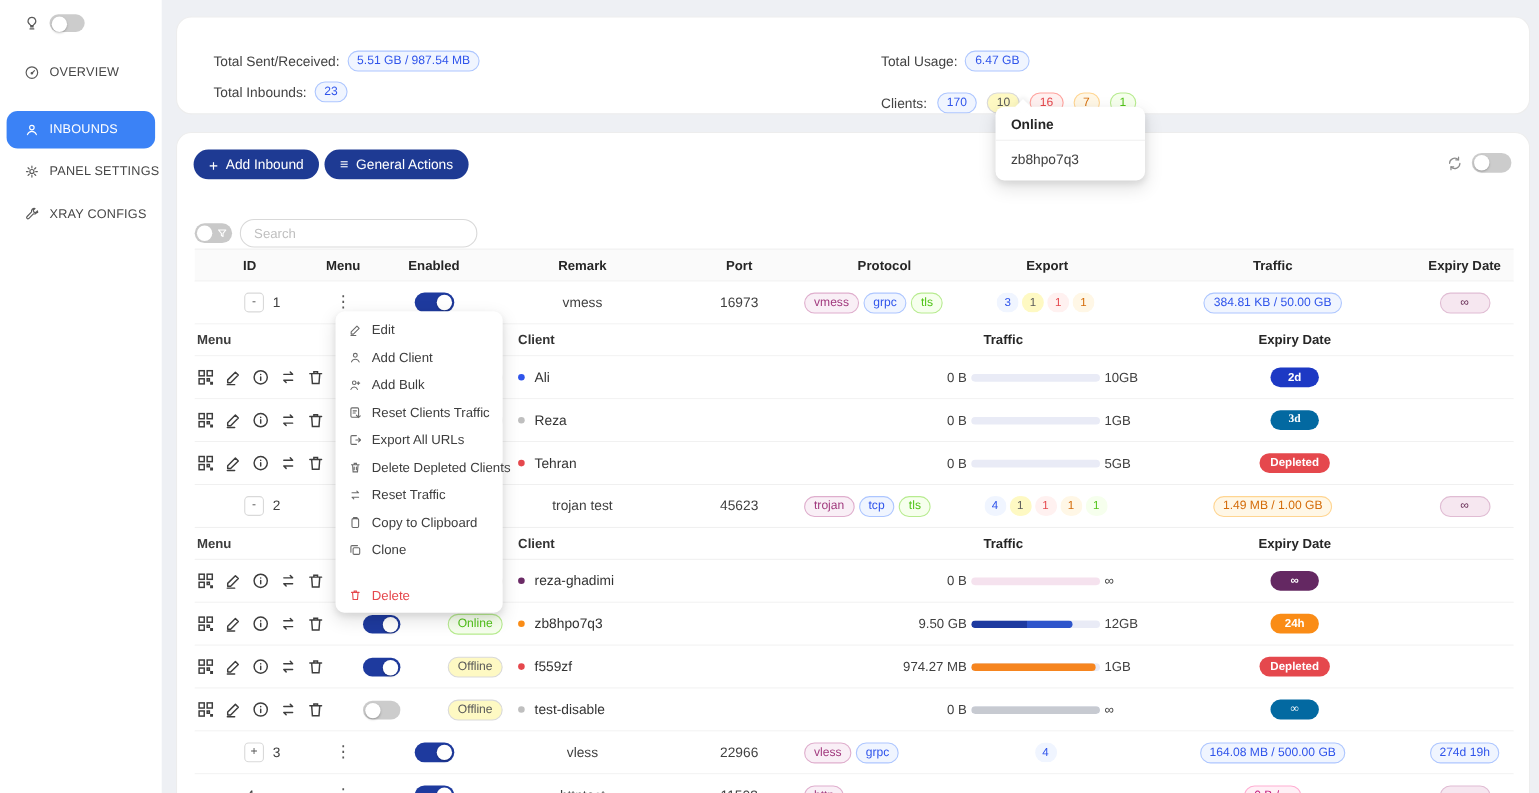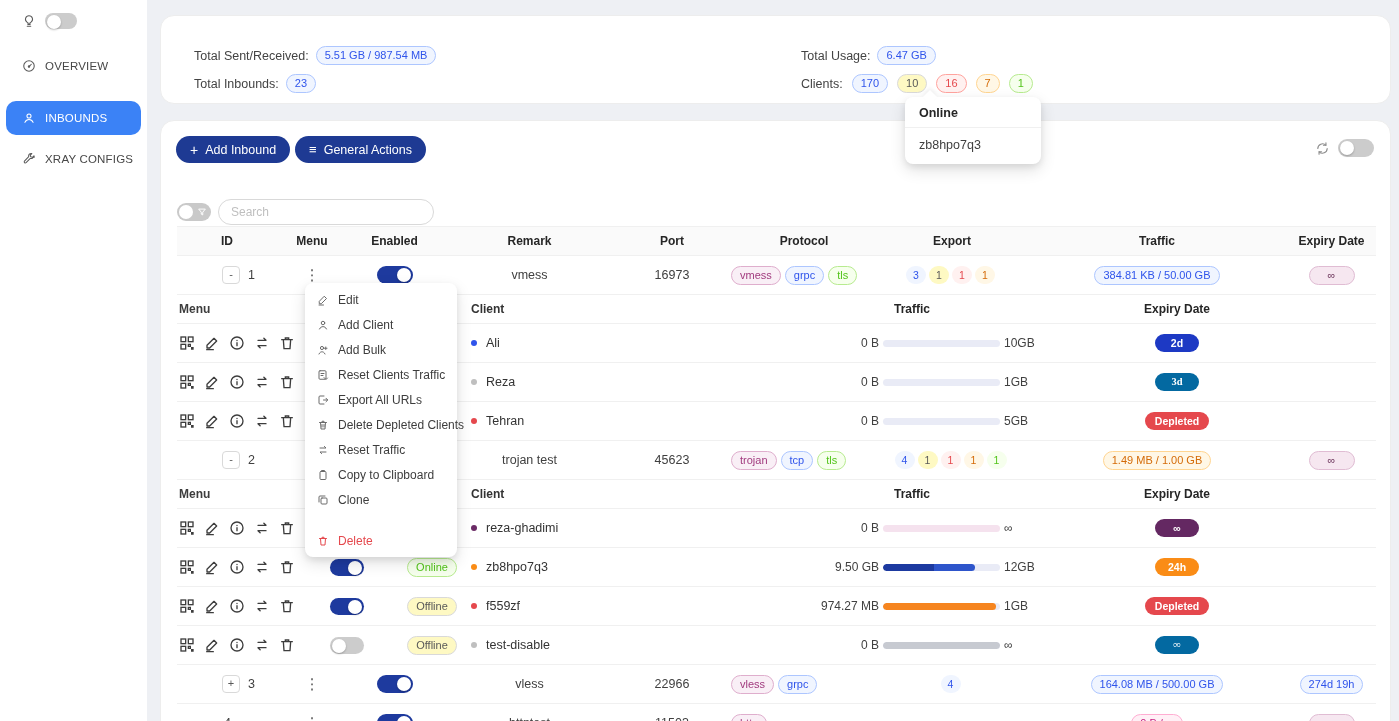--- a/index.html
+++ b/index.html
@@ -120,20 +120,29 @@
   </div>
   <div class="nav-item active">
     <span class="nicon">
       <svg viewBox="0 0 24 24" width="14" height="14" fill="none" stroke="currentColor" stroke-width="1.8" stroke-linecap="round">
           <circle cx="12" cy="8.5" r="3.5"></circle>
           <path d="M5 19.5c1.6-3.8 4.5-5 7-5s5.4 1.2 7 5"></path>
         </svg>
     </span>
     <span>INBOUNDS</span>
   </div>
+  <div class="nav-item">
+    <span class="nicon">
+      <svg viewBox="0 0 24 24" width="14" height="14" fill="none" stroke="currentColor" stroke-width="1.8" stroke-linecap="round">
+          <circle cx="12" cy="12" r="3.2"></circle>
+          <path d="M12 3.5v2.6M12 17.9v2.6M3.5 12h2.6M17.9 12h2.6M6 6l1.9 1.9M16.1 16.1L18 18M18 6l-1.9 1.9M7.9 16.1L6 18"></path>
+        </svg>
+    </span>
+    <span>PANEL SETTINGS</span>
+  </div>
   <div class="nav-item" style="margin-top:9px;">
     <span class="nicon">
       <svg viewBox="0 0 24 24" width="14" height="14" fill="none" stroke="currentColor" stroke-width="1.8" stroke-linecap="round" stroke-linejoin="round">
           <path d="M20 7a4.3 4.3 0 0 1-5.7 4L7 18.3a2 2 0 0 1-2.8-2.8L11.5 8A4.3 4.3 0 0 1 16.8 2.7L14.2 5.3l.8 3 3 .8 2.6-2.6c.25.77.4 1.6.4 2.5z"></path>
         </svg>
     </span>
     <span>XRAY CONFIGS</span>
   </div>
 </div>
 
@@ -143,21 +152,21 @@
     <span class="pill v-blue">5.51 GB / 987.54 MB</span>
   </div>
   <div class="stat-row" style="left:33px;top:58px;">
     <span>Total Inbounds:</span>
     <span class="pill v-blue">23</span>
   </div>
   <div class="stat-row" style="left:640px;top:30px;">
     <span>Total Usage:</span>
     <span class="pill v-blue">6.47 GB</span>
   </div>
-  <div class="stat-row" style="left:640px;top:58px;gap:9px;">
+  <div class="stat-row" style="left:640px;top:68px;gap:9px;">
     <span>Clients:</span>
     <span class="pill v-blue">170</span>
     <span class="pill v-gray">10</span>
     <span class="pill v-red">16</span>
     <span class="pill v-orange">7</span>
     <span class="pill v-green">1</span>
   </div>
 </div>
 
 <div class="card main-card">

